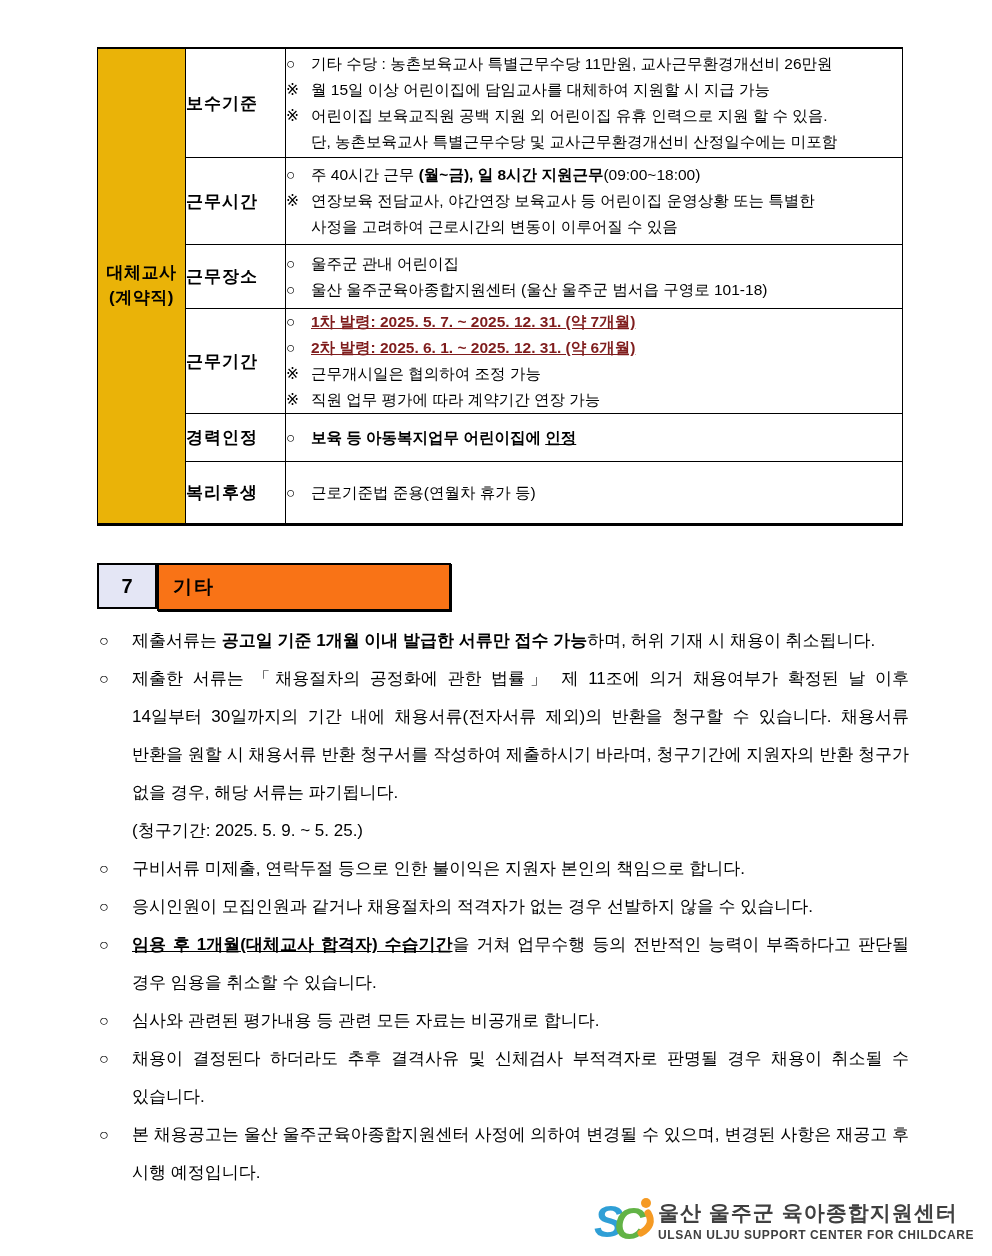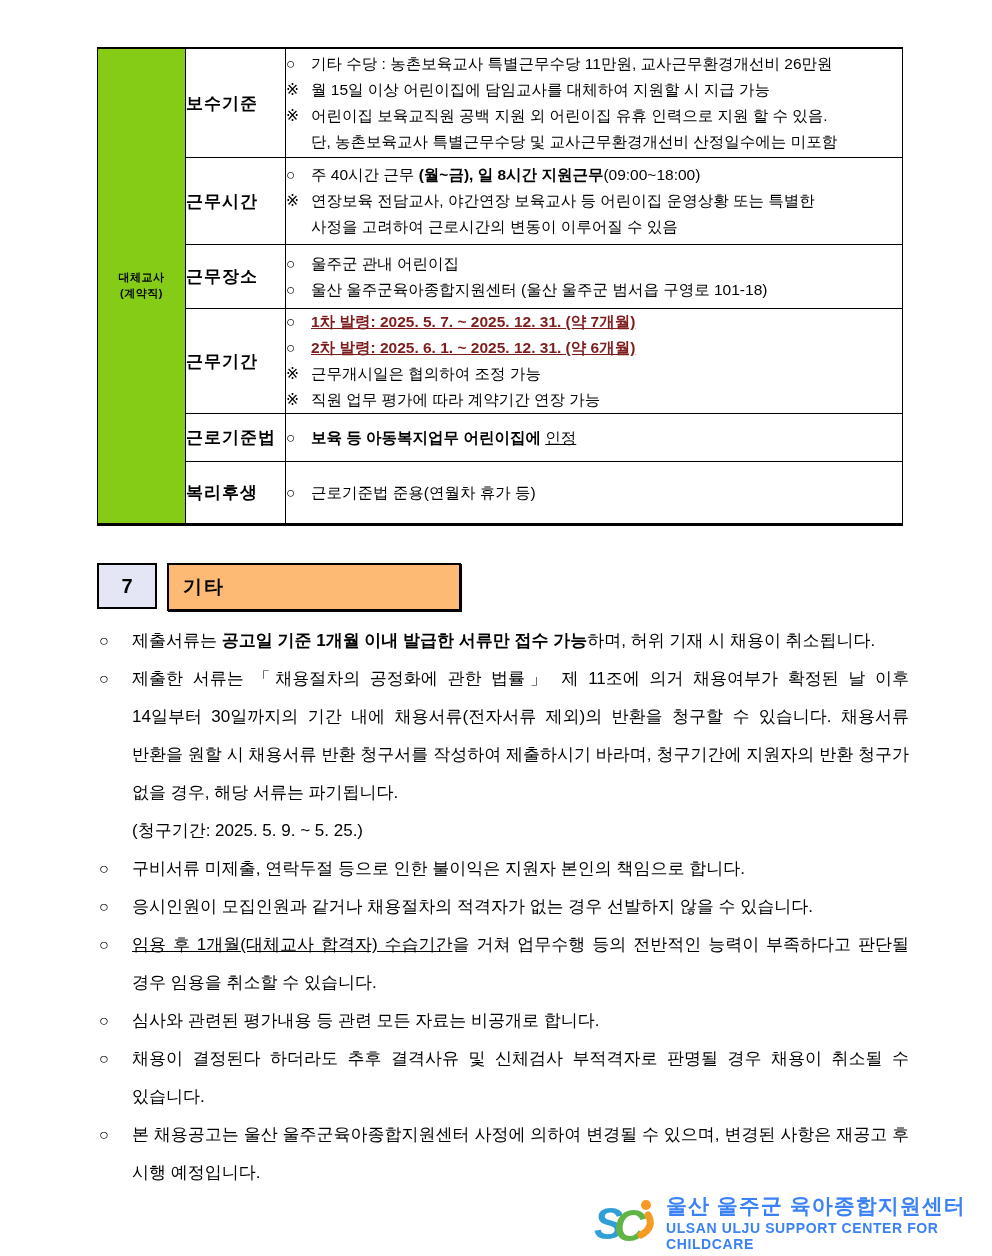--- a/index.html
+++ b/index.html
@@ -10,69 +10,69 @@
   }
   
   .doc-table{
     position:absolute;left:97px;top:47px;width:806px;
     border-collapse:collapse;table-layout:fixed;
     border-top:2px solid #000;border-bottom:3px solid #000;
     border-left:1px solid #000;border-right:1px solid #000;
   }
   .doc-table td{border:1px solid #000;padding:0;vertical-align:middle;}
   .gcell{
-    background:#84cc16;width:87px;text-align:center;
-    font-weight:700;font-size:11px;line-height:1.45;letter-spacing:.5px;
+    background:#eab308;width:87px;text-align:center;
+    font-weight:700;font-size:17px;line-height:1.45;letter-spacing:.5px;
   }
   .lcell{
     width:99px;font-weight:700;font-size:17px;letter-spacing:1px;
     background:#fff;
   }
   .ccell{background:#fff;padding:4px 6px 4px 8px;}
   .tline{display:flex;line-height:26px;font-size:15.5px;word-break:keep-all;}
   .tmark{width:25px;flex:0 0 25px;}
   .tseg{flex:1;}
   tr.r1 td{height:108px;}
   tr.r2 td{height:86px;}
   tr.r3 td{height:63px;}
   tr.r4 td{height:101px;}
   tr.r5 td{height:47px;}
   tr.r6 td{height:61px;}
   
   .b{font-weight:700;}
   .u{}
-  .bu{font-weight:400;text-decoration:underline;}
+  .bu{font-weight:700;text-decoration:underline;}
   .blue{color:#7f1d1d;font-weight:700;text-decoration:underline;}
   
   .section-header{position:absolute;left:97px;top:563px;display:flex;align-items:flex-start;}
   .section-num{
     width:56px;height:42px;background:#e4e6f5;border:2px solid #000;
     display:flex;align-items:center;justify-content:center;
     font-weight:700;font-size:20px;
   }
   .section-title{
-    margin-left:10px;width:276px;height:44px;background:#fdba74;
+    width:276px;height:44px;background:#f97316;
     border:2px solid #000;box-shadow:1px 1px 0 #000;
     display:flex;align-items:center;padding-left:14px;
     font-weight:700;font-size:19px;letter-spacing:2px;
   }
   
   .bullets{position:absolute;left:99px;top:622px;width:810px;}
   .bullet{display:flex;font-size:17px;line-height:38px;word-break:keep-all;}
   .bmark{width:33px;flex:0 0 33px;font-size:16px;}
   .btext{flex:1;text-align:justify;}
   .bsub{text-align:left;}
   
   .footer-logo{
     position:absolute;left:594px;top:1193px;display:flex;align-items:center;
   }
   .logo-mark{width:64px;height:56px;flex:0 0 64px;}
-  .logo-text{margin-left:8px;color:#3b82f6;}
+  .logo-text{color:#404040;}
   .org-name{font-size:21px;font-weight:600;letter-spacing:1px;line-height:1.2;}
-  .org-name-en{font-size:14px;font-weight:700;letter-spacing:.6px;text-align:left;margin-top:2px;}
+  .org-name-en{font-size:12px;font-weight:700;letter-spacing:.6px;text-align:center;margin-top:2px;}
 </style>
 </head>
 <body>
 
 <table class="doc-table">
   <tbody>
       <tr class="r1">
     <td class="gcell" rowspan="6">
       <div>대체교사</div>
       <div>(계약직)</div>
@@ -142,21 +142,21 @@
             <span class="tmark">※</span>
             <span class="tseg"><span>근무개시일은 협의하여 조정 가능</span></span>
           </div>
           <div class="tline">
             <span class="tmark">※</span>
             <span class="tseg"><span>직원 업무 평가에 따라 계약기간 연장 가능</span></span>
           </div>
         </td>
   </tr>
   <tr class="r5">
-    <td class="lcell">근로기준법</td>
+    <td class="lcell">경력인정</td>
     <td class="ccell">
           <div class="tline">
             <span class="tmark">○</span>
             <span class="tseg"><span class="b">보육 등 아동복지업무 어린이집에 </span><span class="bu">인정</span></span>
           </div>
         </td>
   </tr>
   <tr class="r6">
     <td class="lcell">복리후생</td>
     <td class="ccell">

